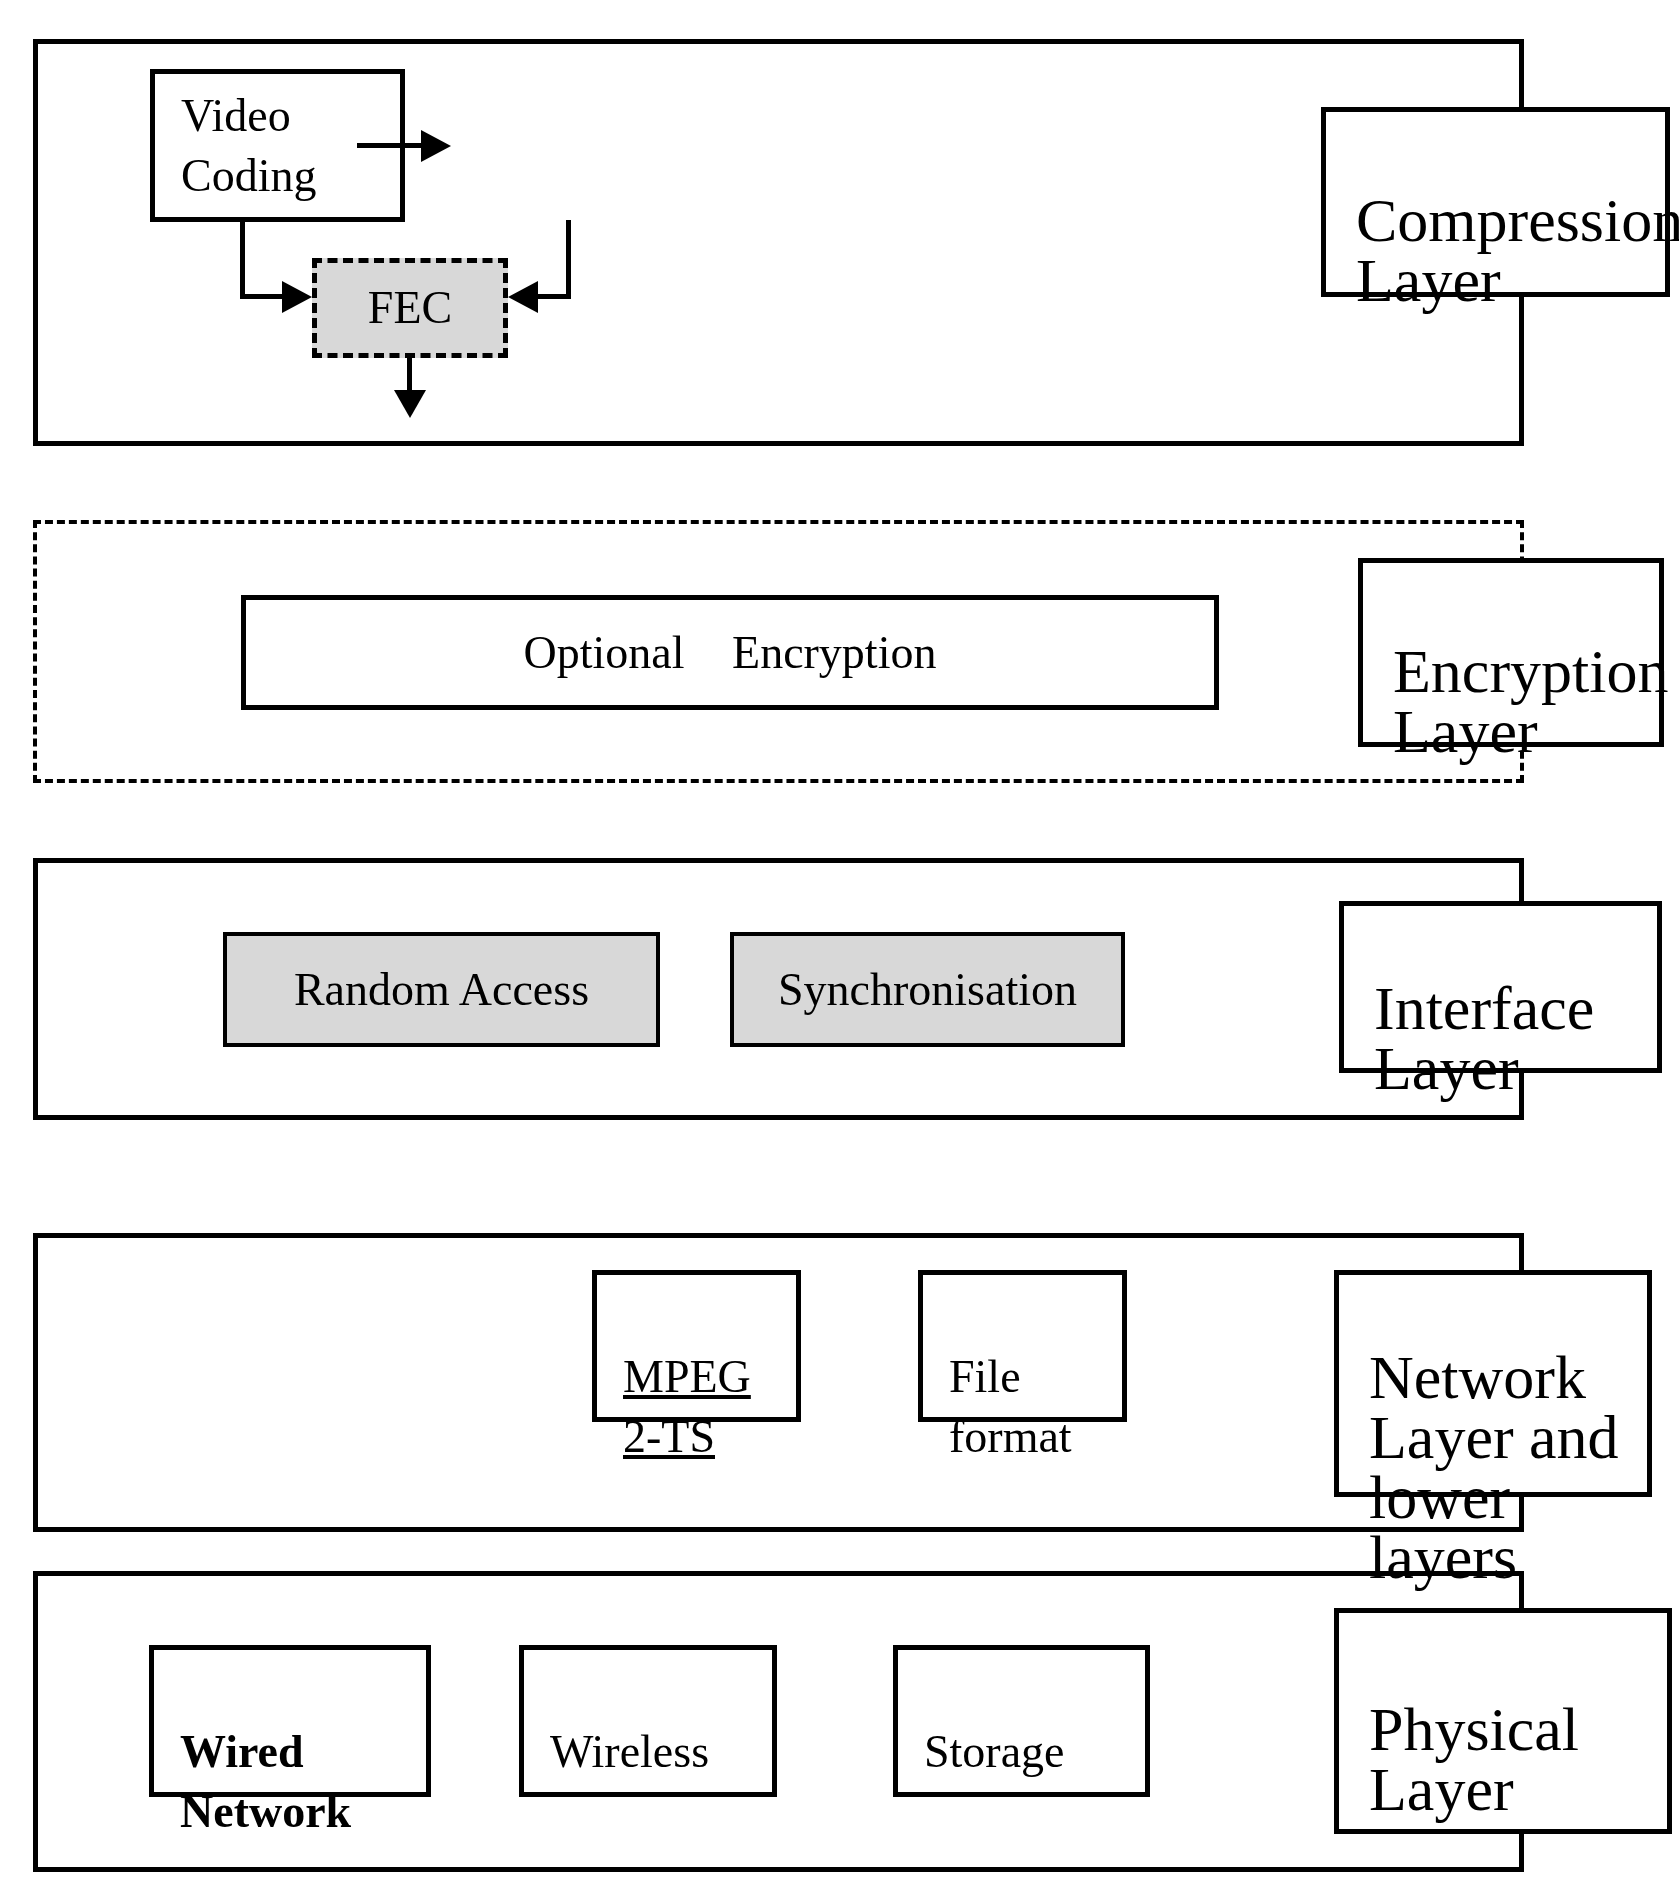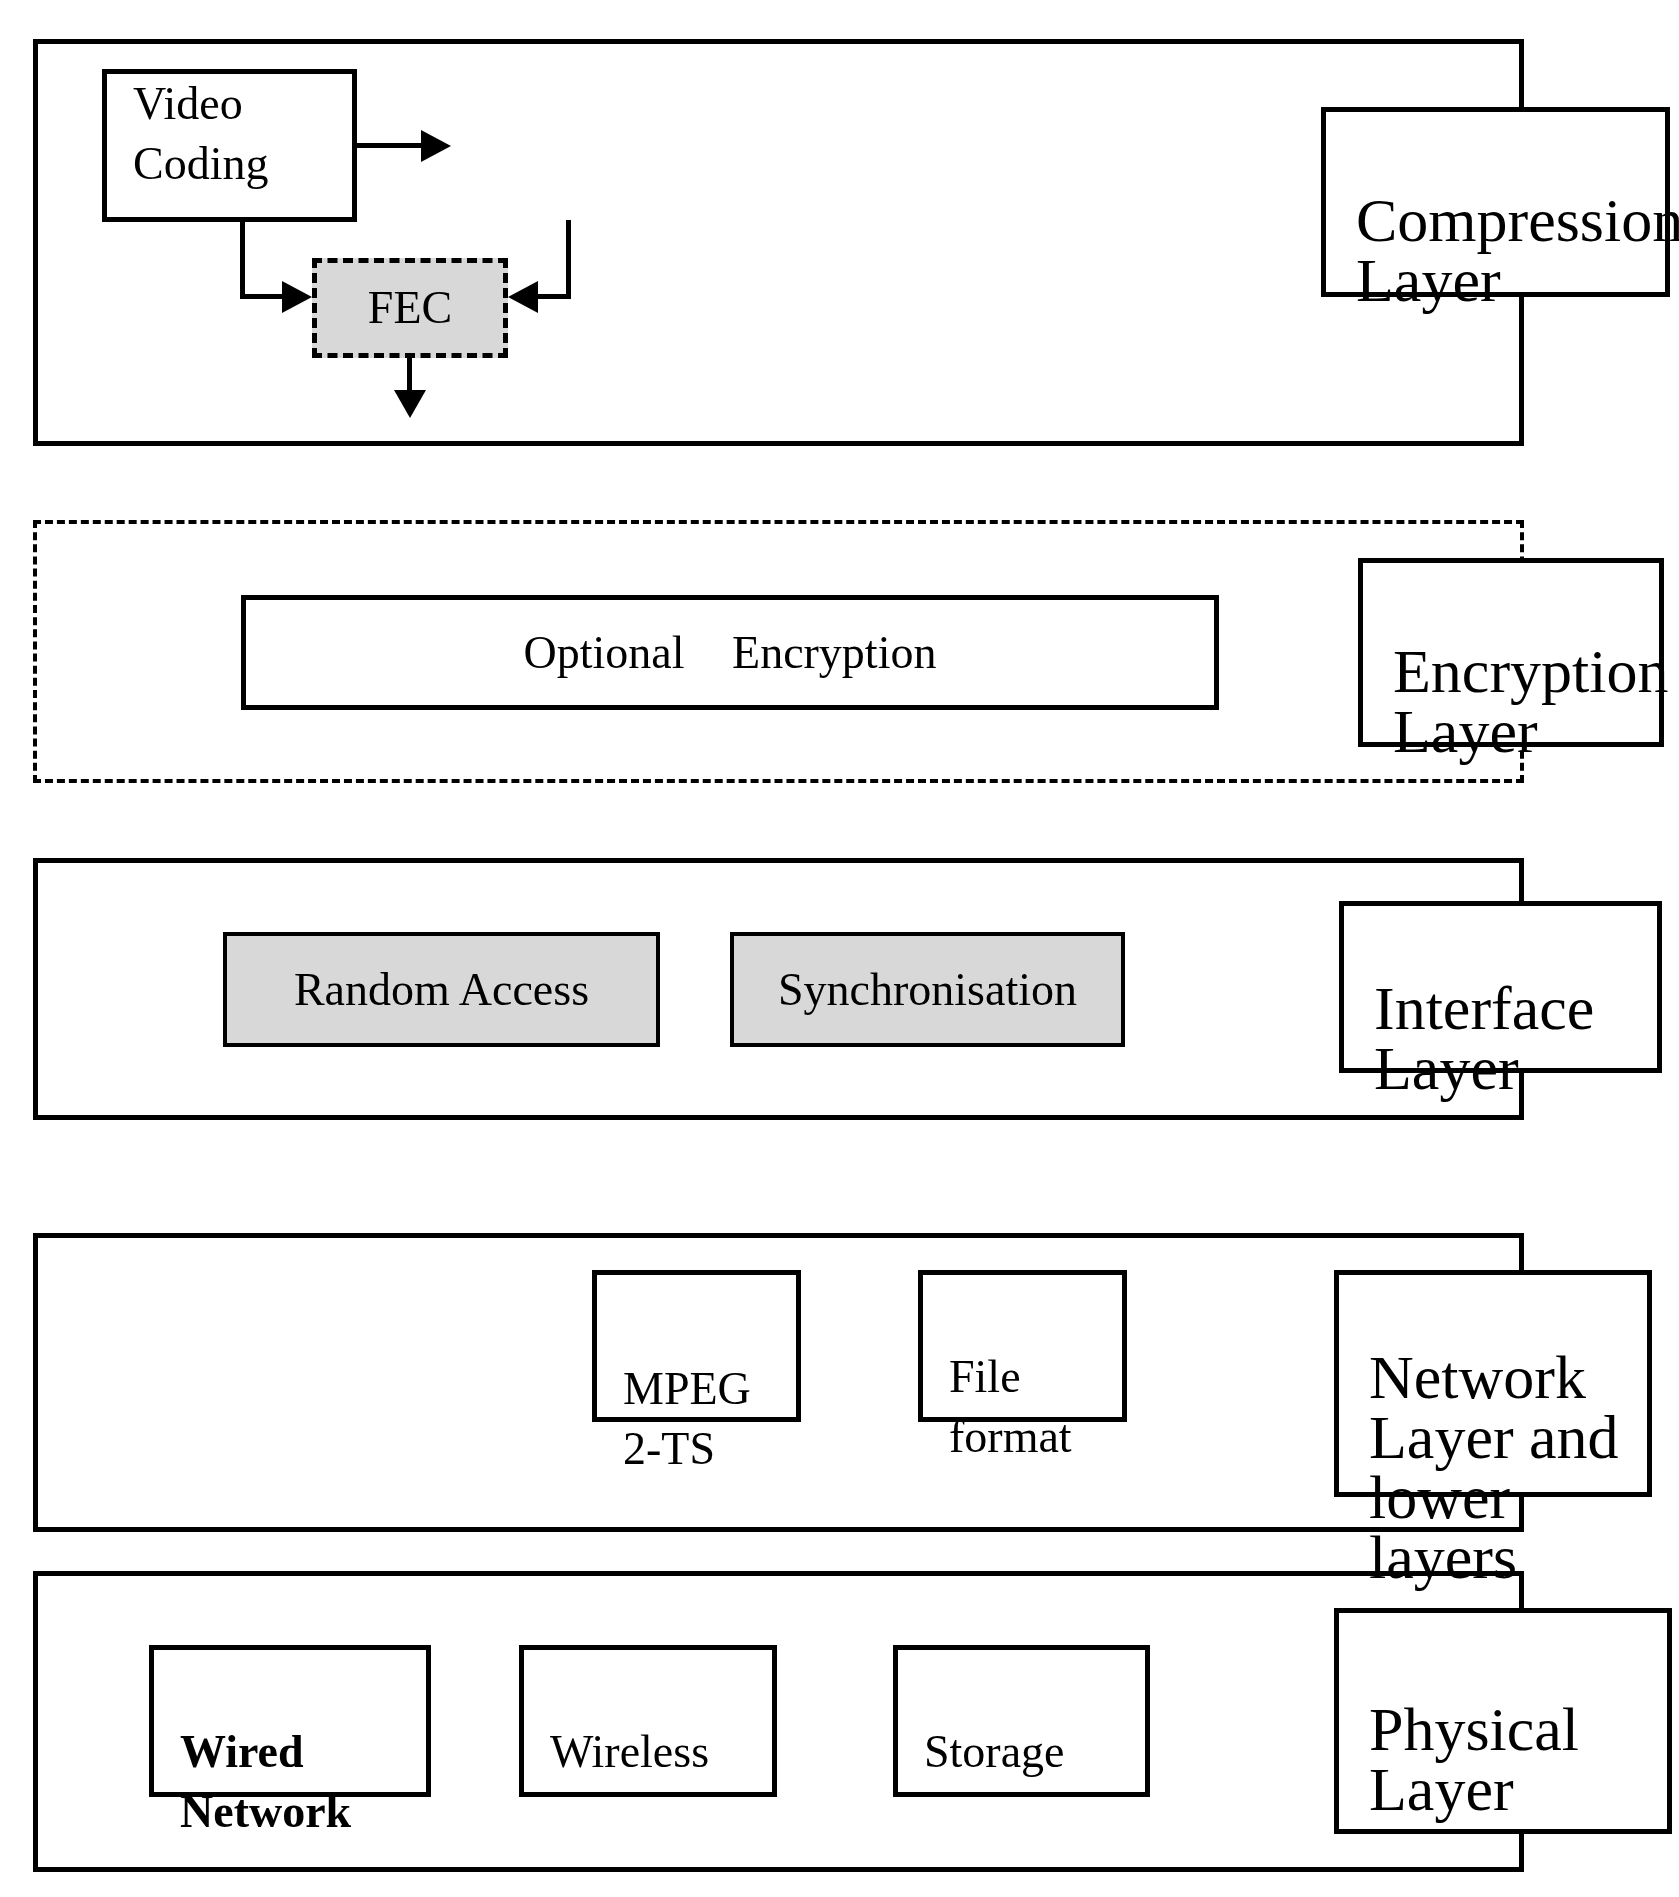--- a/index.html
+++ b/index.html
@@ -6,21 +6,21 @@
   body{width:1679px;height:1897px;font-family:"Liberation Serif","DejaVu Serif",serif;color:#000;}
   *{box-sizing:border-box;}
   .canvas{position:relative;width:1679px;height:1897px;background:#fff;overflow:hidden;}
   .abs{position:absolute;}
   .container{position:absolute;border:5px solid #000;background:transparent;z-index:0;}
   .container.dashed{border:4px dashed #000;}
   .node{position:absolute;border:5px solid #000;background:#fff;z-index:1;
         font-size:46px;line-height:60px;white-space:pre-line;}
   .node.gray{background:#d8d8d8;}
   .node.fec{border:5px dashed #000;}
-  .v-center{display:flex;}
+  .v-center{display:flex;align-items:center;margin-left:48px;}
   .all-center{display:flex;align-items:center;justify-content:center;text-align:center;}
   .pad-left{padding-left:26px;}
   .label-box{position:absolute;border:5px solid #000;background:#fff;z-index:2;
              font-size:62px;line-height:60px;white-space:pre-line;padding-left:30px;}
   .wide-space{word-spacing:36px;}
 
   
   #layer-compression{left:33px;top:39px;width:1491px;height:407px;}
   #box-video{left:102px;top:69px;width:255px;height:153px;}
   #box-config{left:451px;top:69px;width:589px;height:153px;}
@@ -31,21 +31,21 @@
   #box-optional-encryption{left:241px;top:595px;width:978px;height:115px;}
   #label-encryption{left:1358px;top:558px;width:306px;height:189px;padding-top:18px;}
 
   #layer-interface{left:33px;top:858px;width:1491px;height:262px;}
   #box-random-access{left:223px;top:932px;width:437px;height:115px;border-width:4px;}
   #box-synchronisation{left:730px;top:932px;width:395px;height:115px;border-width:4px;}
   #label-interface{left:1339px;top:901px;width:323px;height:172px;padding-top:12px;}
 
   #layer-network{left:33px;top:1233px;width:1491px;height:299px;}
   #box-udp{left:223px;top:1270px;width:274px;height:152px;padding-top:12px;}
-  #box-mpeg{left:592px;top:1270px;width:209px;height:152px;padding-top:24px;}
+  #box-mpeg{left:592px;top:1270px;width:209px;height:152px;padding-top:12px;text-decoration:underline;}
   #box-file{left:918px;top:1270px;width:209px;height:152px;padding-top:12px;}
   #label-network{left:1334px;top:1270px;width:318px;height:227px;padding-top:12px;}
 
   #layer-physical{left:33px;top:1571px;width:1491px;height:301px;}
   #box-wired{left:149px;top:1645px;width:282px;height:152px;padding-top:12px;font-weight:bold;}
   #box-wireless{left:519px;top:1645px;width:258px;height:152px;padding-top:12px;}
   #box-storage{left:893px;top:1645px;width:257px;height:152px;padding-top:12px;}
   #label-physical{left:1334px;top:1608px;width:338px;height:226px;padding-top:26px;}
 
   

